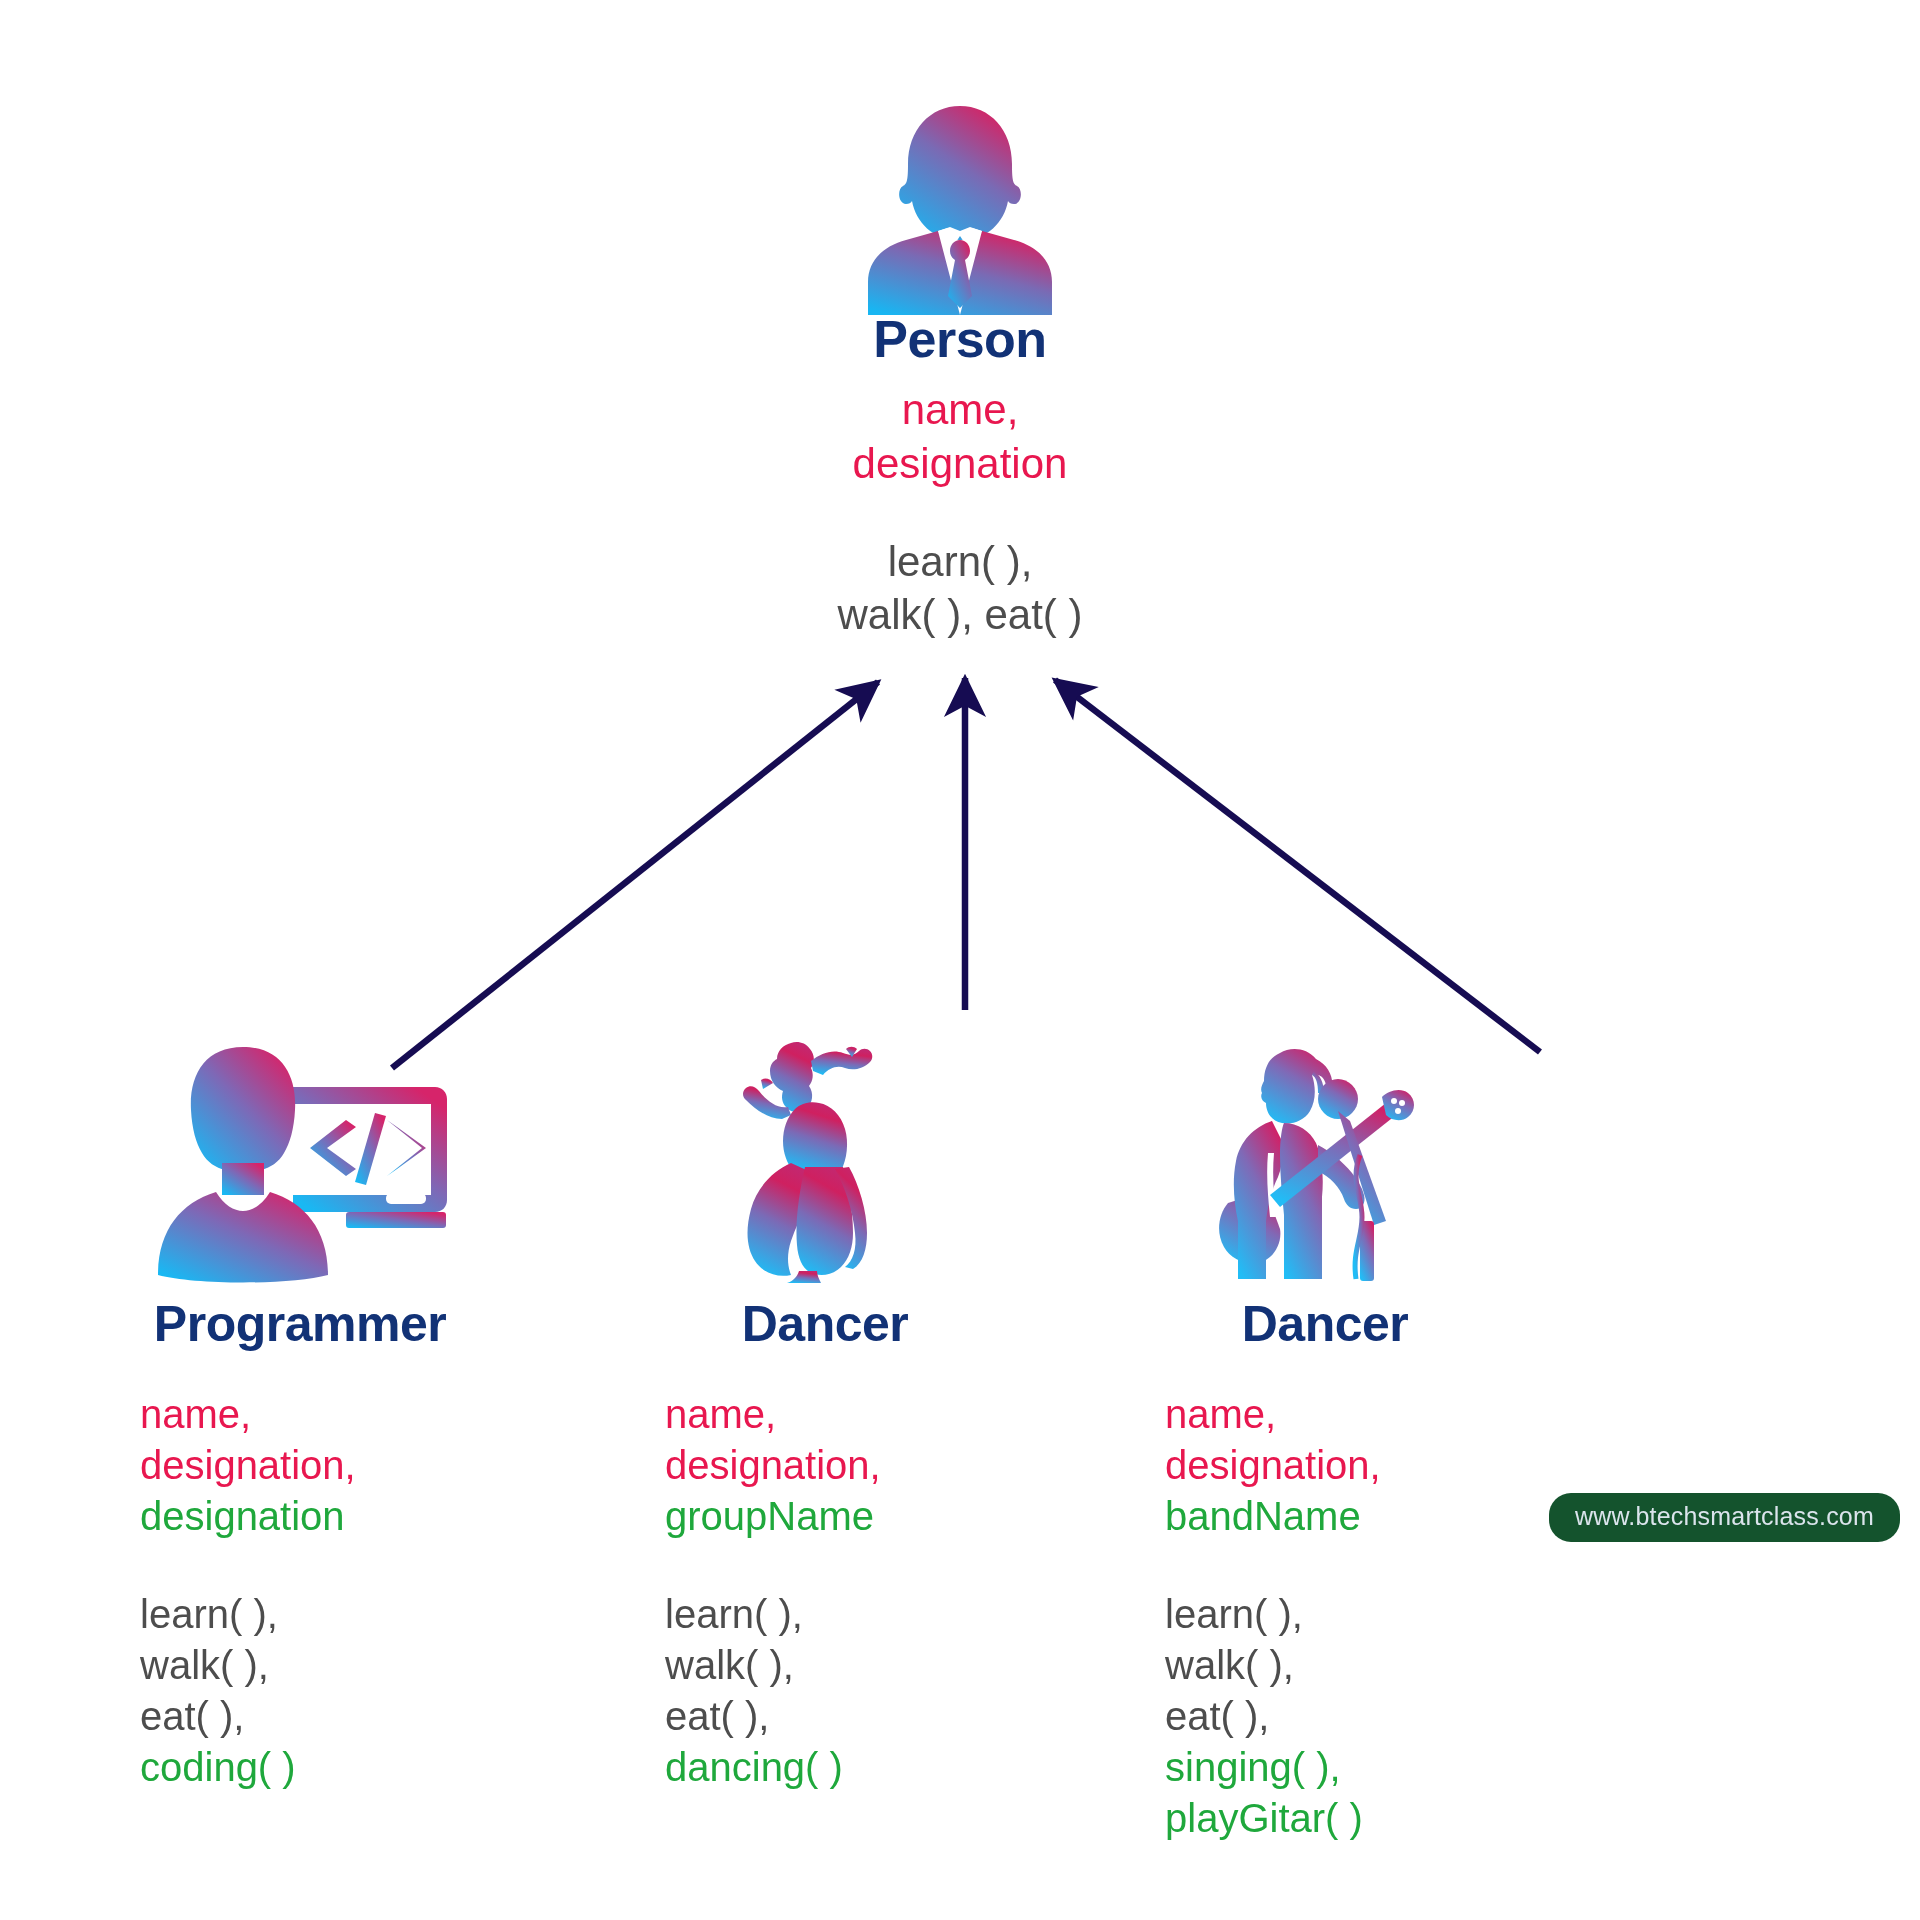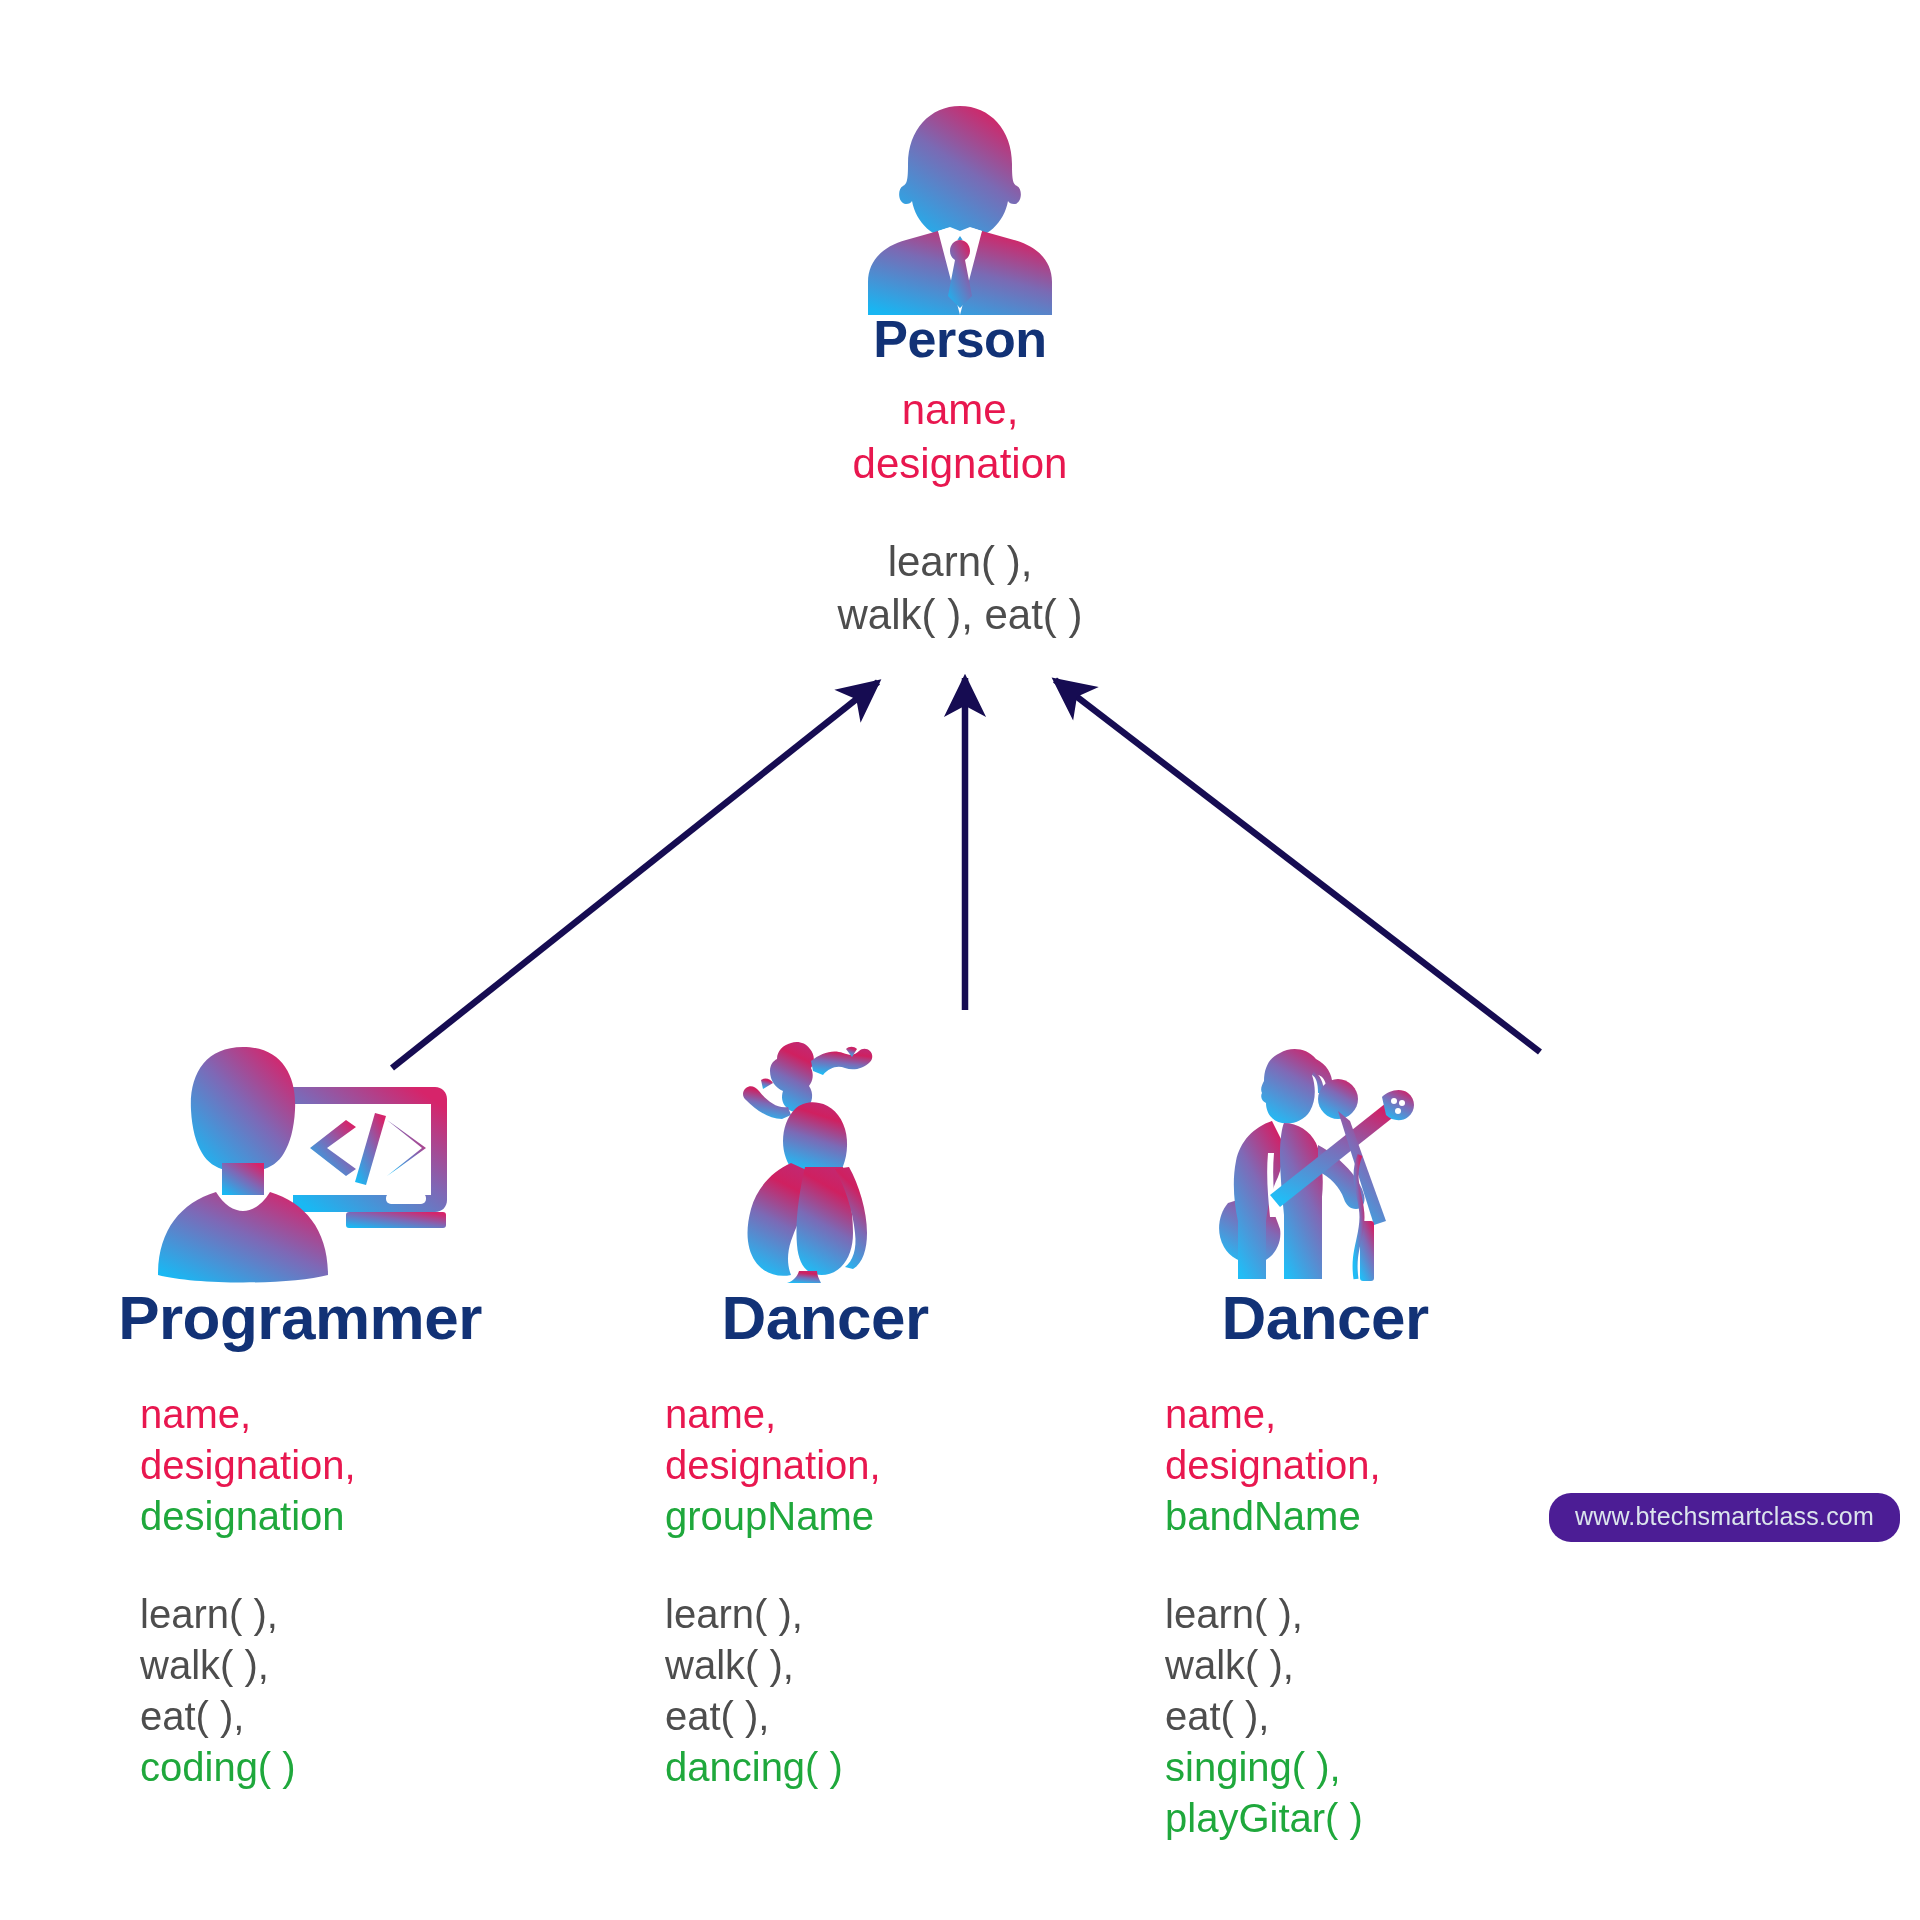--- a/index.html
+++ b/index.html
@@ -98,22 +98,22 @@
     width: 560px;
   }
   .leaf .icon-wrap {
     height: 250px;
     display: flex;
     align-items: flex-end;
     justify-content: center;
   }
   .leaf .node-title {
     text-align: center;
-    font-size: 62px;
-    margin-top: 2px;
+    font-size: 50px;
+    margin-top: 14px;
   }
   .leaf .fields {
     margin-top: 40px;
     font-size: 40px;
   }
   .leaf .methods {
     margin-top: 46px;
     font-size: 40px;
   }
 
@@ -127,21 +127,21 @@
 
   #node-singer { left: 1045px; }
   #node-singer .fields,
   #node-singer .methods { padding-left: 120px; }
 
   
   #watermark {
     position: absolute;
     right: 20px;
     bottom: 18px;
-    background: #4c1d95;
+    background: #14532d;
     color: #dbe4ec;
     border-radius: 22px;
     padding: 9px 26px 11px 26px;
     font-size: 25px;
     letter-spacing: 0.2px;
     white-space: nowrap;
   }
 </style>
 </head>
 <body>

